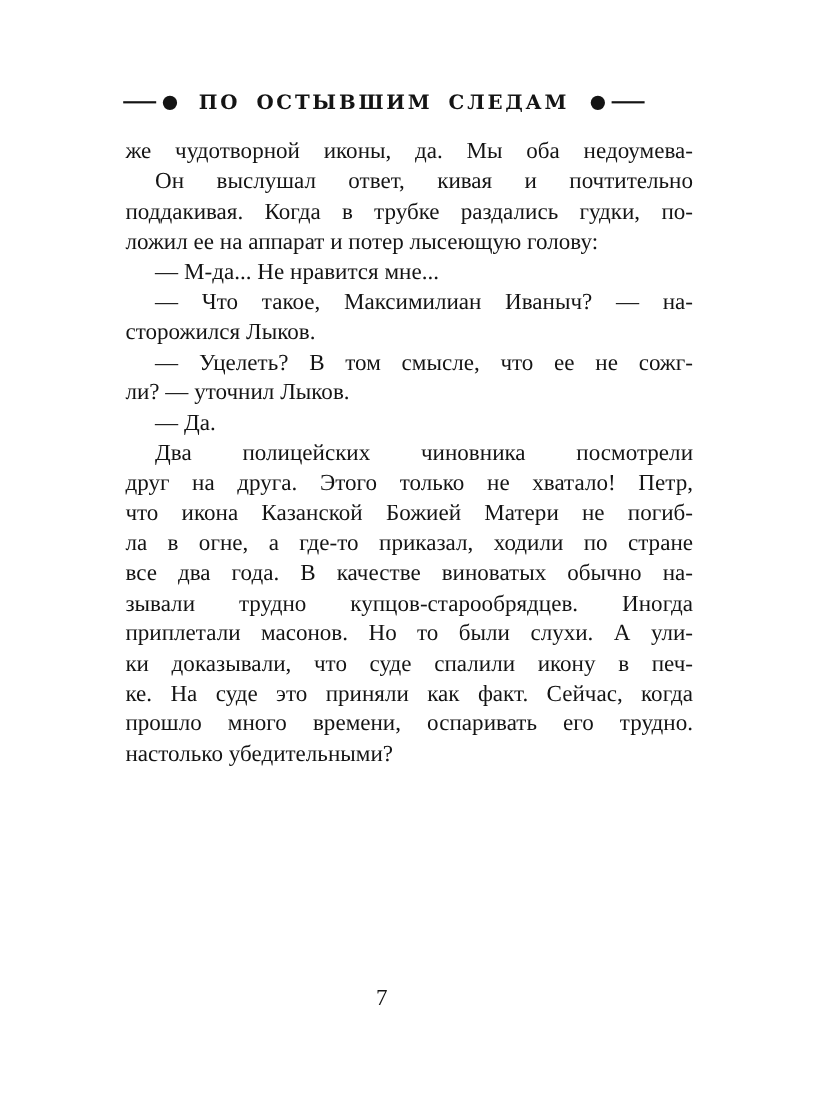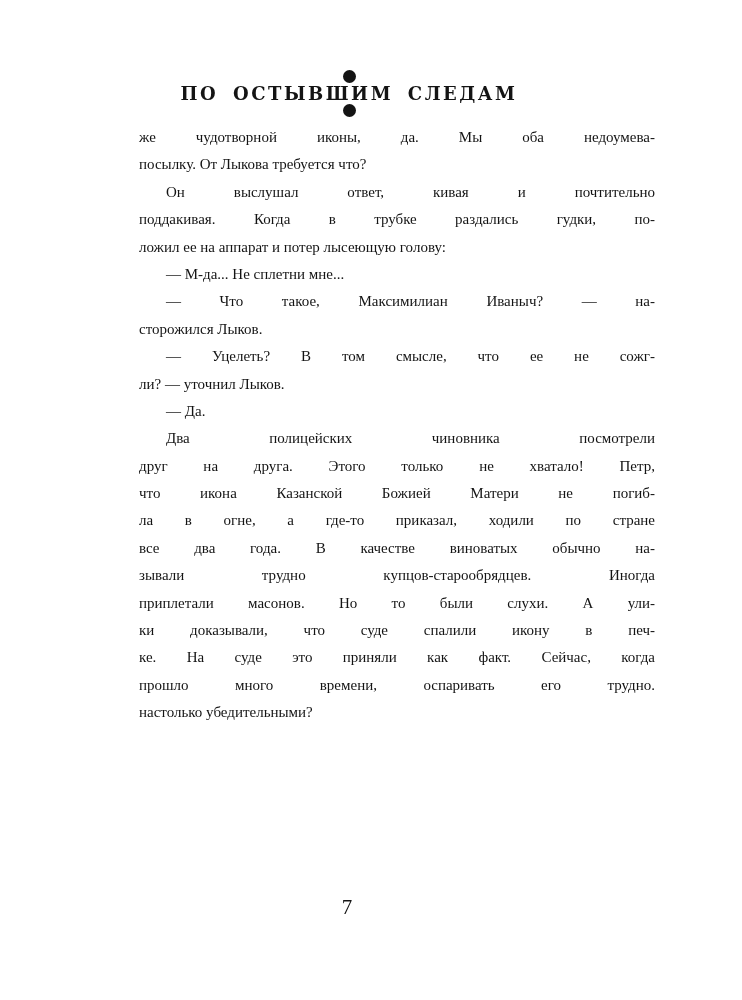--- a/index.html
+++ b/index.html
@@ -17,21 +17,20 @@
   }
 
   
   .chapter-header {
     position: absolute;
     left: 115px; top: 80px;
     width: 468px; height: 26px;
     display: flex;
     align-items: center;
     justify-content: center;
-    flex-direction: column;
   }
   .rule {
     display: block;
     height: 2px;
     background: #141414;
     flex: 1 1 90px;
     min-width: 30px;
   }
   .dot {
     display: block;
@@ -50,24 +49,23 @@
     white-space: nowrap;
     margin: 0 14px;
     color: #141414;
   }
 
   
   .text-block {
     position: absolute;
     left: 114px; top: 124px;
     width: 516px;
-    font-size: 15px;
+    font-size: 21px;
     line-height: 27.4px;
     color: #141414;
-    margin-left: 25px;
   }
   .para { margin: 0; padding: 0; }
   .line {
     display: block;
     text-align: justify;
     text-align-last: justify;
     text-justify: inter-word;
     white-space: normal;
     height: 27.4px;
     overflow: visible;
@@ -95,31 +93,30 @@
     <span class="dot"></span>
     <span class="running-title">ПО ОСТЫВШИМ СЛЕДАМ</span>
     <span class="dot"></span>
     <span class="rule"></span>
   </header>
 
   <main class="text-block">
 
     <p class="para">
       <span class="line">же чудотворной иконы, да. Мы оба недоумева-</span>
-      <span class="line last">посылку. От Лыкова требуется что?</span>
     </p>
 
     <p class="para">
       <span class="line ind">Он выслушал ответ, кивая и почтительно</span>
       <span class="line">поддакивая. Когда в трубке раздались гудки, по-</span>
       <span class="line last">ложил ее на аппарат и потер лысеющую голову:</span>
     </p>
 
     <p class="para">
-      <span class="line ind last">— М-да... Не сплетни мне...</span>
+      <span class="line ind last">— М-да... Не нравится мне...</span>
     </p>
 
     <p class="para">
       <span class="line ind">— Что такое, Максимилиан Иваныч? — на-</span>
       <span class="line last">сторожился Лыков.</span>
     </p>
 
 
     <p class="para">
       <span class="line ind">— Уцелеть? В том смысле, что ее не сожг-</span>

